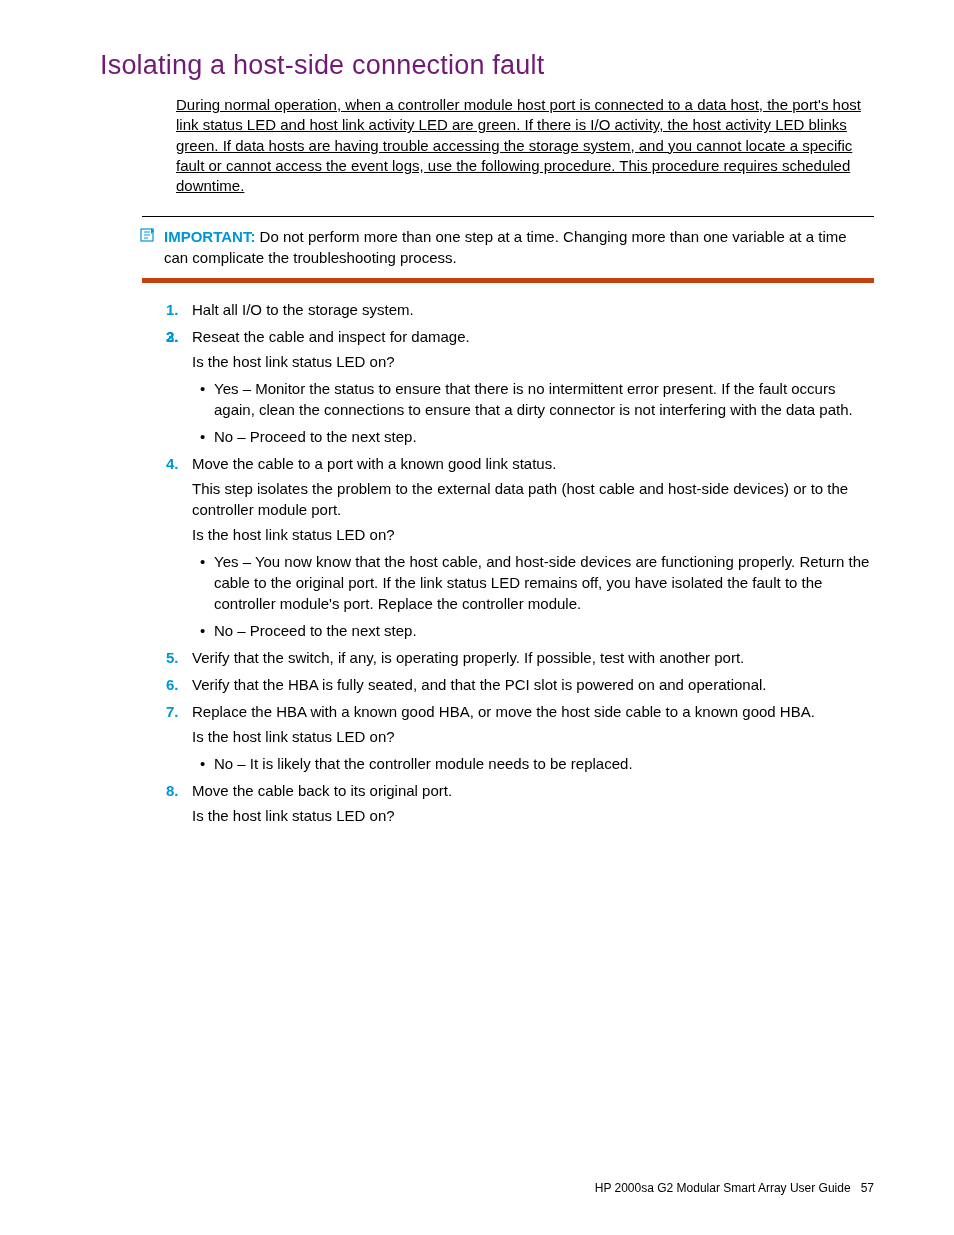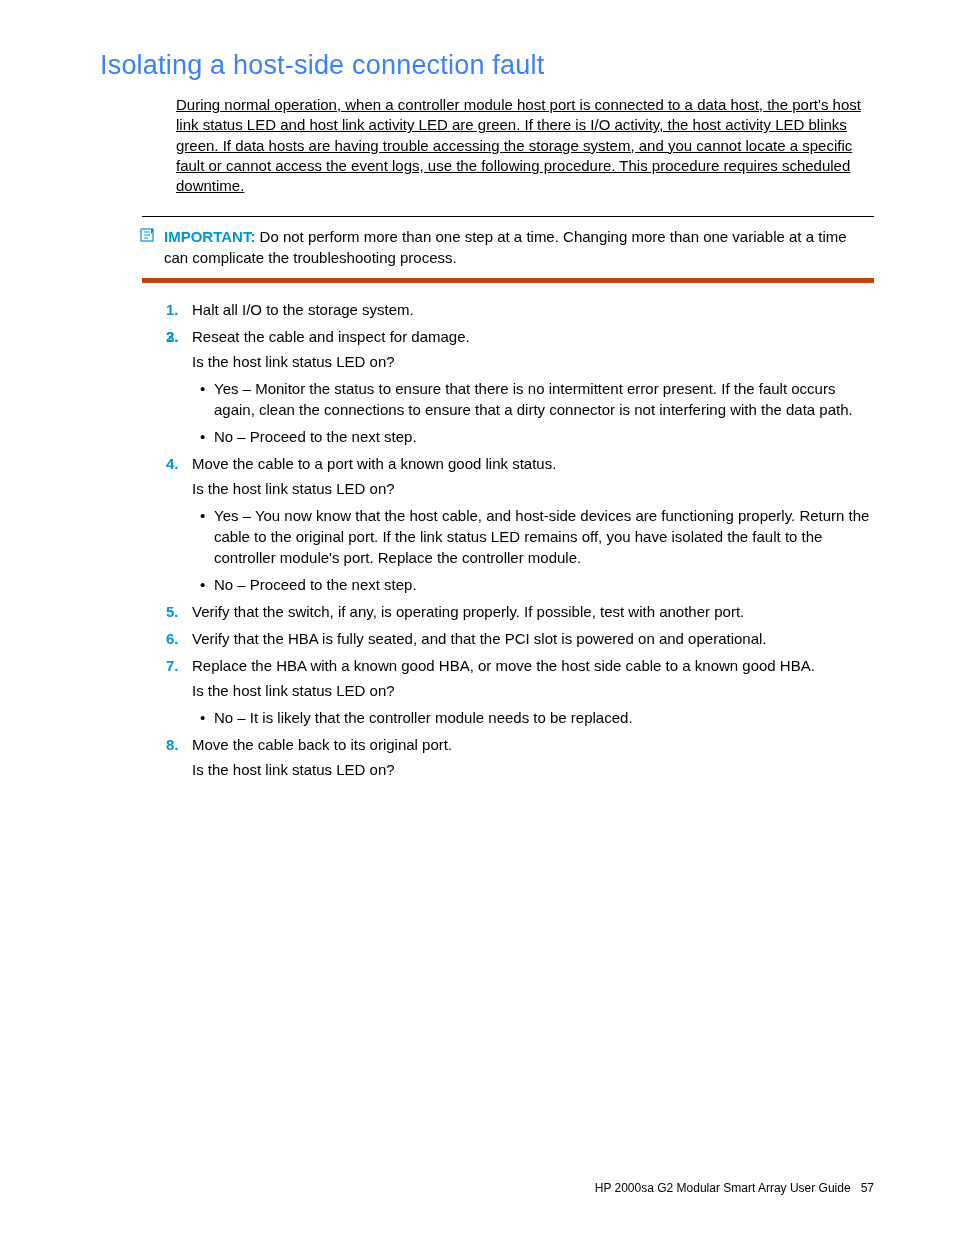--- a/index.html
+++ b/index.html
@@ -13,21 +13,21 @@
   .page {
     width: 954px;
     height: 1235px;
     position: relative;
     box-sizing: border-box;
     padding: 50px 80px 40px 100px;
   }
   .heading {
     font-size: 27px;
     font-weight: 300;
-    color: #3b82f6;
+    color: #701a75;
     margin: 0 0 14px 0;
     letter-spacing: 0.2px;
   }
   .intro {
     margin-left: 76px;
     line-height: 1.35;
     margin-bottom: 20px;
     text-decoration: underline;
   }
   .note-box {
@@ -129,20 +129,21 @@
       <li>
         <div>Reseat the cable and inspect for damage.</div>
         <div class="subtext">Is the host link status LED on?</div>
         <ul class="bullets">
           <li>Yes – Monitor the status to ensure that there is no intermittent error present. If the fault occurs again, clean the connections to ensure that a dirty connector is not interfering with the data path.</li>
           <li>No – Proceed to the next step.</li>
         </ul>
       </li>
       <li>
         <div>Move the cable to a port with a known good link status.</div>
+        <div class="subtext">This step isolates the problem to the external data path (host cable and host-side devices) or to the controller module port.</div>
         <div class="subtext">Is the host link status LED on?</div>
         <ul class="bullets">
           <li>Yes – You now know that the host cable, and host-side devices are functioning properly. Return the cable to the original port. If the link status LED remains off, you have isolated the fault to the controller module's port. Replace the controller module.</li>
           <li>No – Proceed to the next step.</li>
         </ul>
       </li>
       <li>
         <div>Verify that the switch, if any, is operating properly. If possible, test with another port.</div>
       </li>
       <li>

